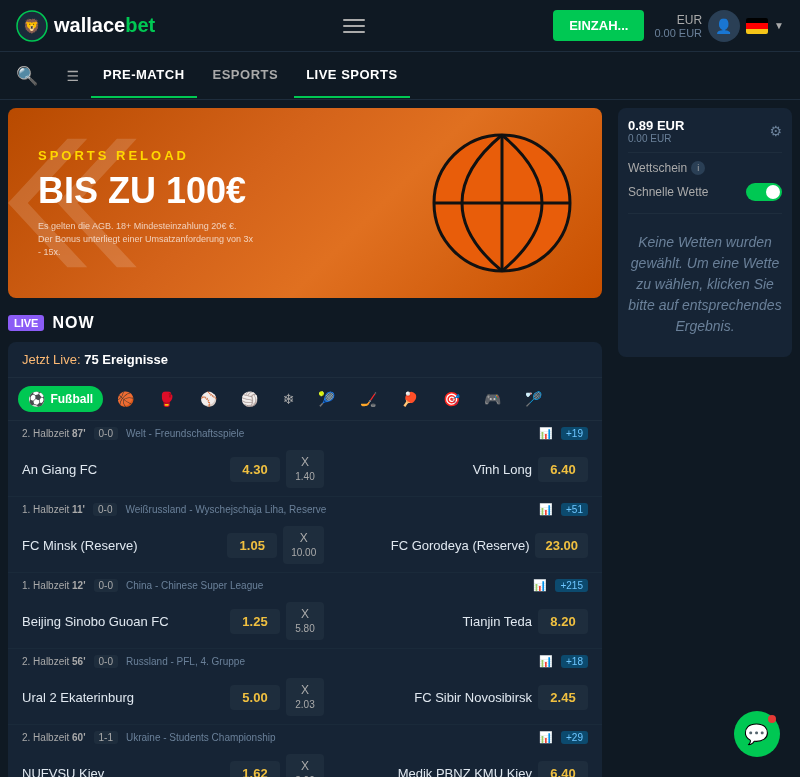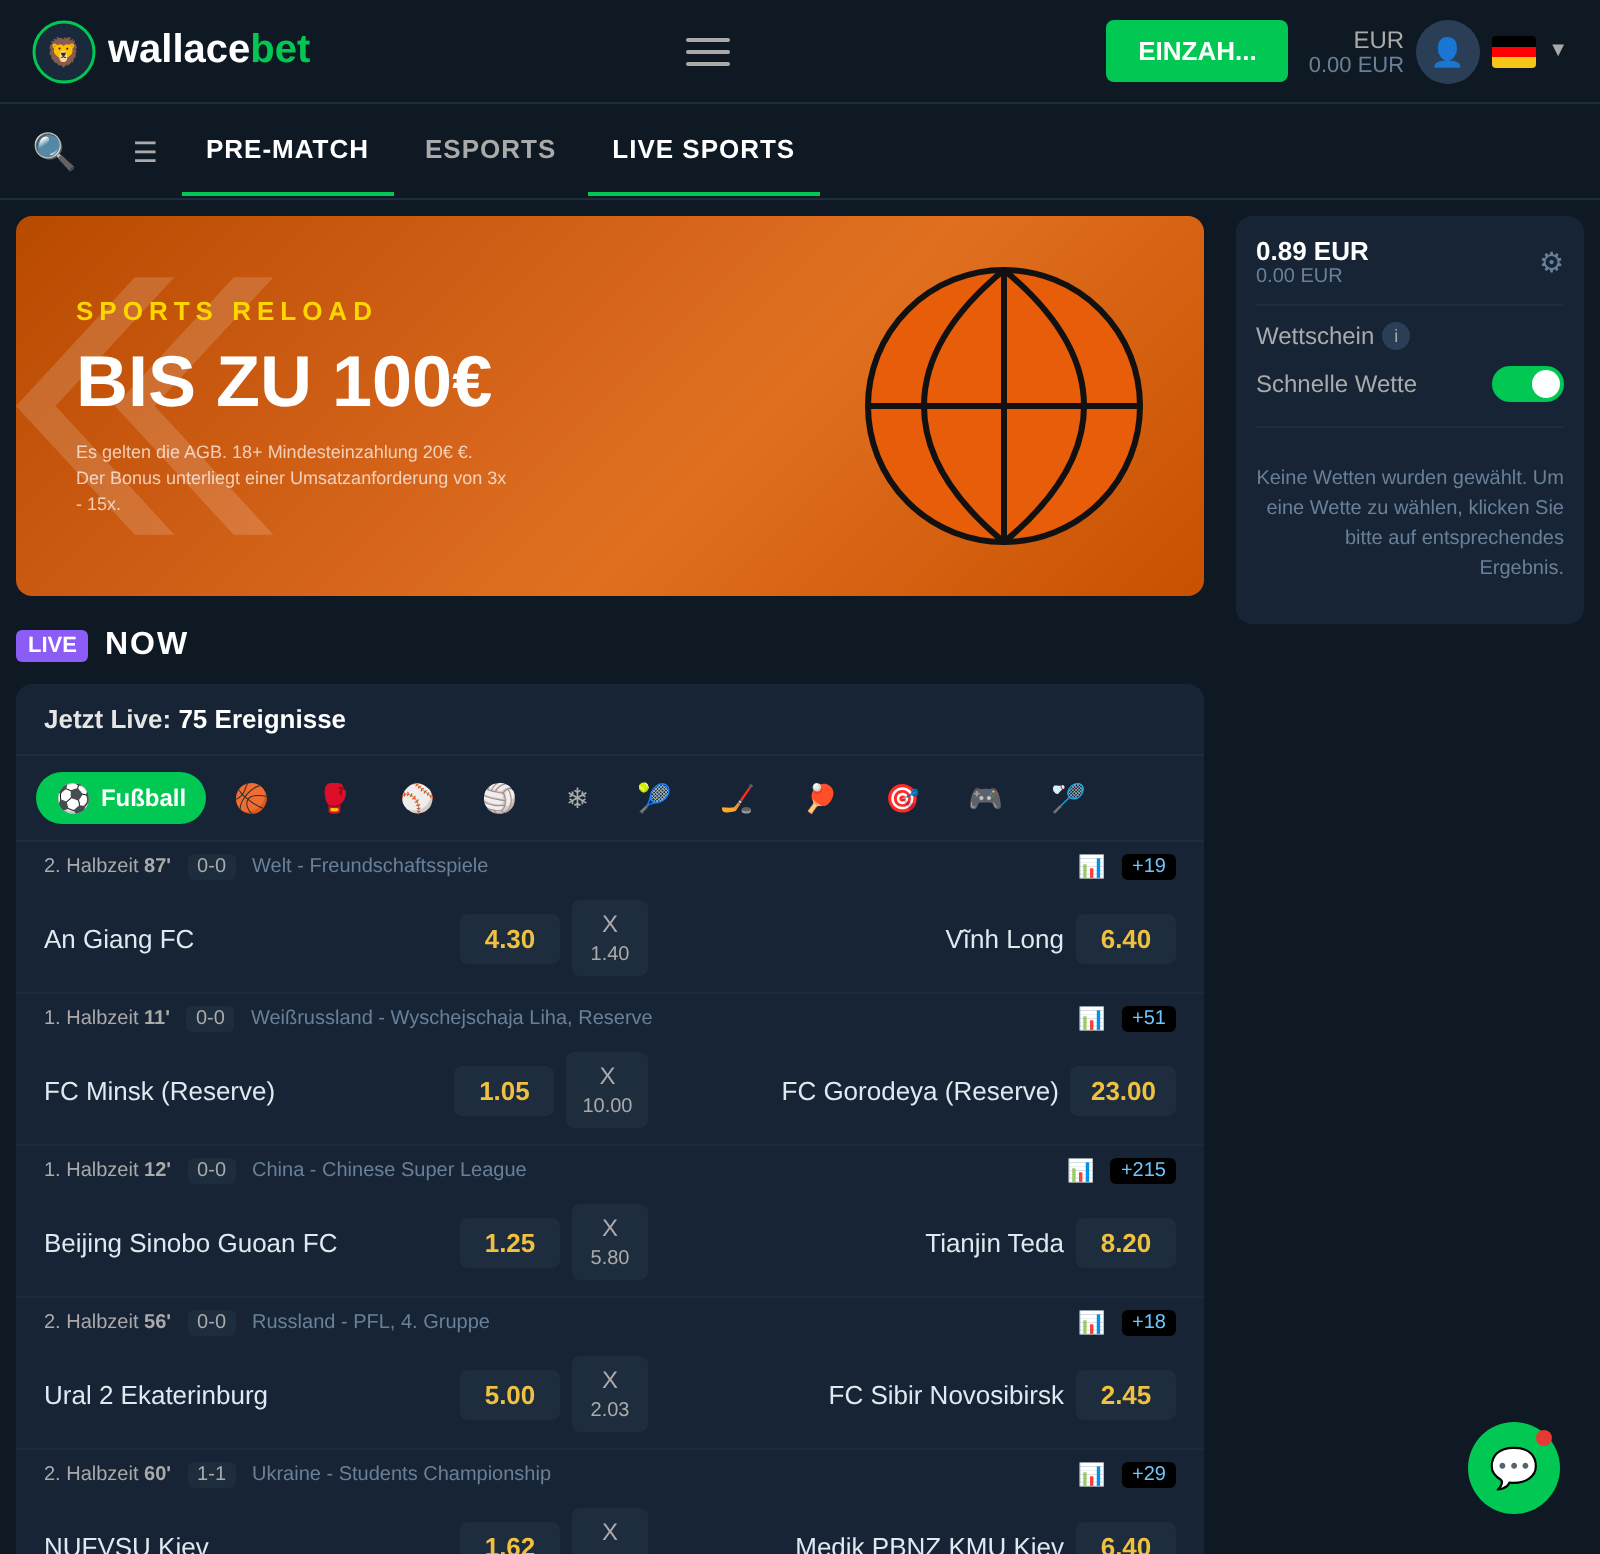--- a/index.html
+++ b/index.html
@@ -238,21 +238,21 @@
       display: flex;
       align-items: center;
       justify-content: space-between;
       padding: 10px 14px;
       border-bottom: 1px solid #1e2d3d;
     }
     .events-count {
       font-size: 13px;
       color: #aaa;
     }
-    .events-count span { color: #e5e5e5; font-weight: bold; }
+    .events-count span { color: #fdba74; font-weight: normal; }
 
     
     .sport-tabs {
       display: flex;
       align-items: center;
       gap: 4px;
       padding: 8px 10px;
       border-bottom: 1px solid #1e2d3d;
       overflow-x: auto;
     }
@@ -303,21 +303,21 @@
     }
     .match-league {
       color: #6a8099;
     }
     .match-stats-icon {
       margin-left: auto;
       color: #6a8099;
       font-size: 11px;
     }
     .more-badge {
-      background: #000000;
+      background: #0c4a6e;
       color: #6ec6ff;
       padding: 1px 5px;
       border-radius: 3px;
       font-size: 10px;
       cursor: pointer;
     }
     .match-row {
       display: flex;
       align-items: center;
       padding: 6px 14px 8px;
@@ -454,25 +454,26 @@
       width: 14px;
       height: 14px;
       background: #fff;
       border-radius: 50%;
       position: absolute;
       top: 2px;
       right: 2px;
       transition: right 0.2s;
     }
     .bet-empty-text {
-      font-size: 10px;
+      font-size: 14px;
       color: #6a8099;
       line-height: 1.5;
-      text-align: right;
+      text-align: center;
       padding: 10px 0;
+      font-style: italic;
     }
 
     
     .chat-fab {
       position: fixed;
       bottom: 20px;
       right: 20px;
       width: 46px;
       height: 46px;
       background: #00c853;

